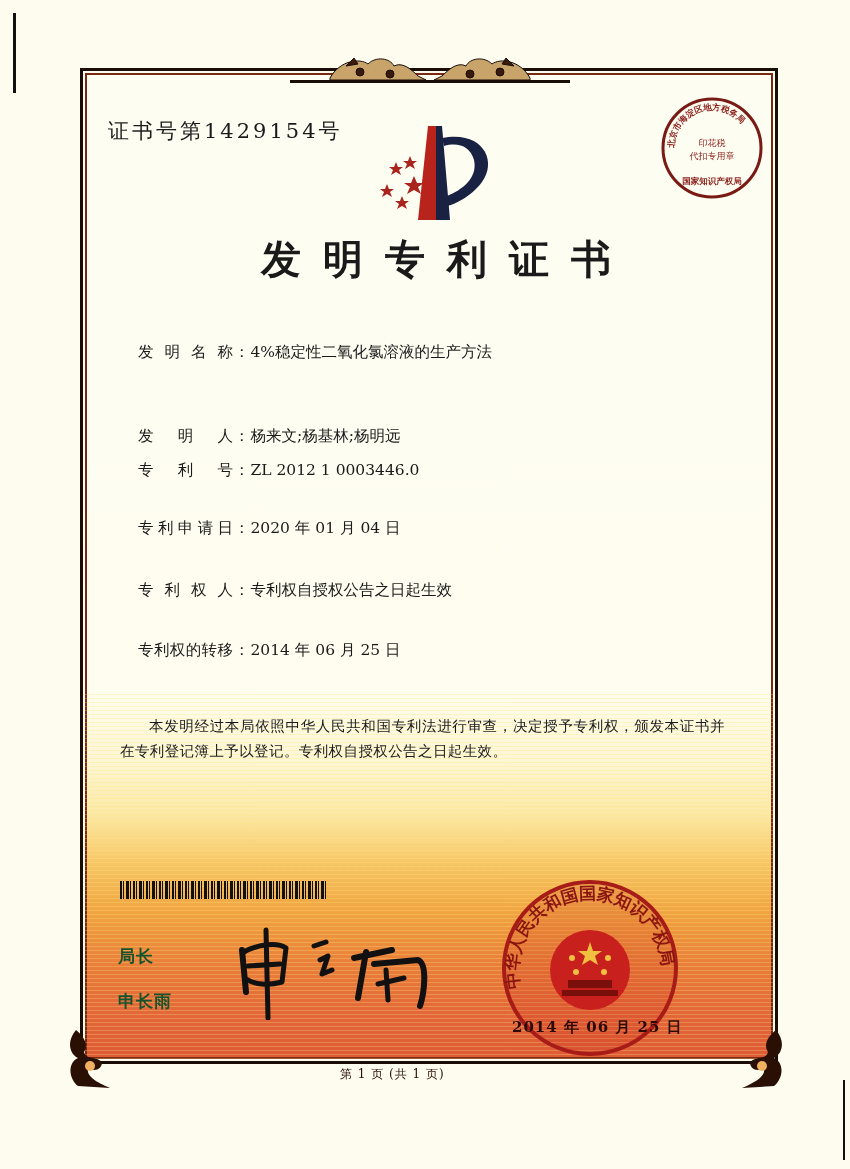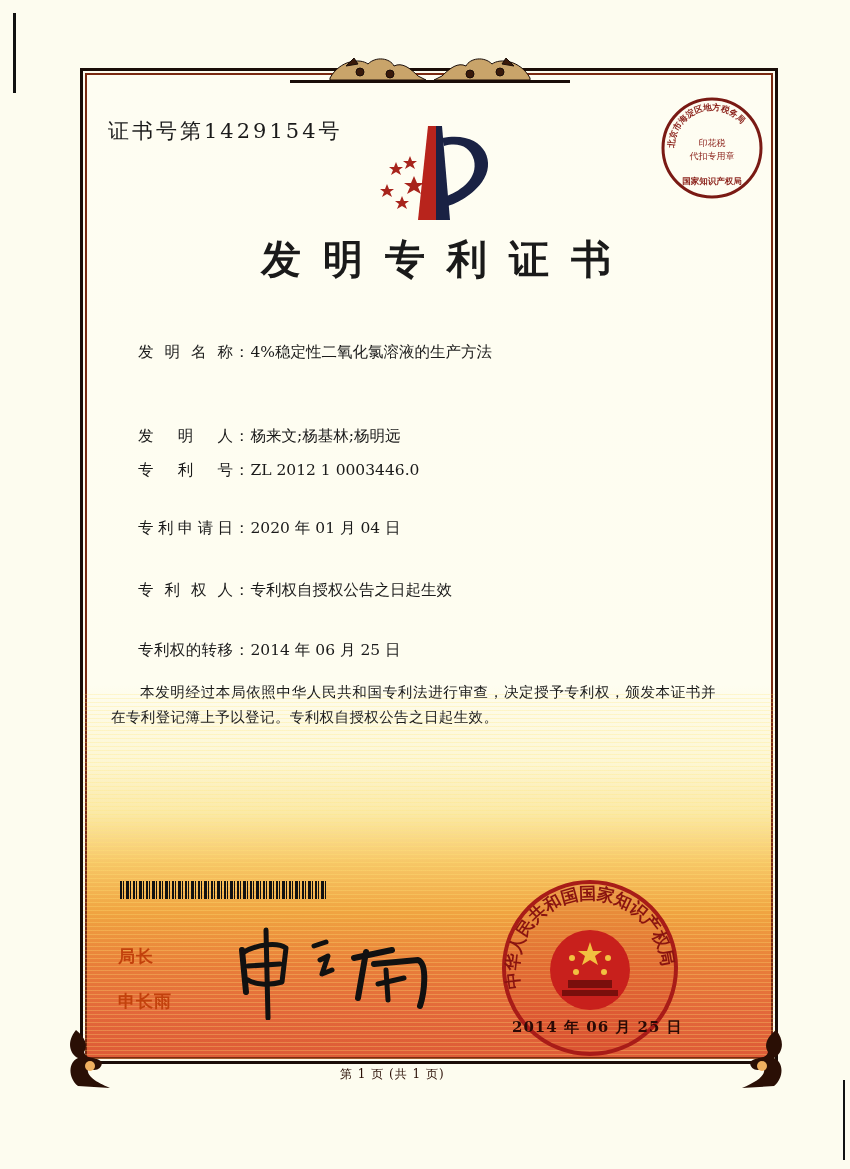--- a/index.html
+++ b/index.html
@@ -43,33 +43,33 @@
       position:absolute; left:0; width:850px; top:232px; text-align:center;
       font-size:40px; font-weight:bold; letter-spacing:22px; padding-left:22px;
       font-family:"DejaVu Sans","Liberation Sans",sans-serif;
     }
     .field {
       position:absolute; left:138px; font-size:15.5px; white-space:nowrap;
     }
     .field .lbl { display:inline-block; width:95px; text-align:justify; text-align-last:justify; }
     .field .colon { margin:0 1px; }
     .para {
-      position:absolute; left:111px; width:605px; font-size:14.5px; line-height:24.5px;
-      text-align:justify; letter-spacing:0.4px;
+      position:absolute; left:120px; width:605px; font-size:14.5px; line-height:24.5px;
+      text-align:justify; letter-spacing:0.4px;margin-top:34px;
     }
     .para p { margin:0; text-indent:2em; }
     .barcode {
       position:absolute; left:120px; top:881px; width:208px; height:18px;
       background: repeating-linear-gradient(to right,
         #111 0 2px, transparent 2px 3px, #111 3px 4px, transparent 4px 6px,
         #111 6px 9px, transparent 9px 10px, #111 10px 11px, transparent 11px 13px);
     }
     .director-title {
       position:absolute; left:118px; font-size:17px; font-weight:bold; letter-spacing:1px;
-      font-family:"DejaVu Sans","Liberation Sans",sans-serif; color:#c2410c;
+      font-family:"DejaVu Sans","Liberation Sans",sans-serif; color:#14532d;
     }
     .signature { position:absolute; left:228px; top:920px; width:210px; height:100px; }
     .seal { position:absolute; left:500px; top:878px; width:180px; height:180px; }
     .seal-date {
       position:absolute; left:512px; top:1018px; font-size:15px; color:#2a0a05;
       font-weight:bold; letter-spacing:1px;
     }
     .page-no {
       position:absolute; left:340px; top:1066px; font-size:12px; color:#2a0f05; letter-spacing:1px;text-align:right;
     }

